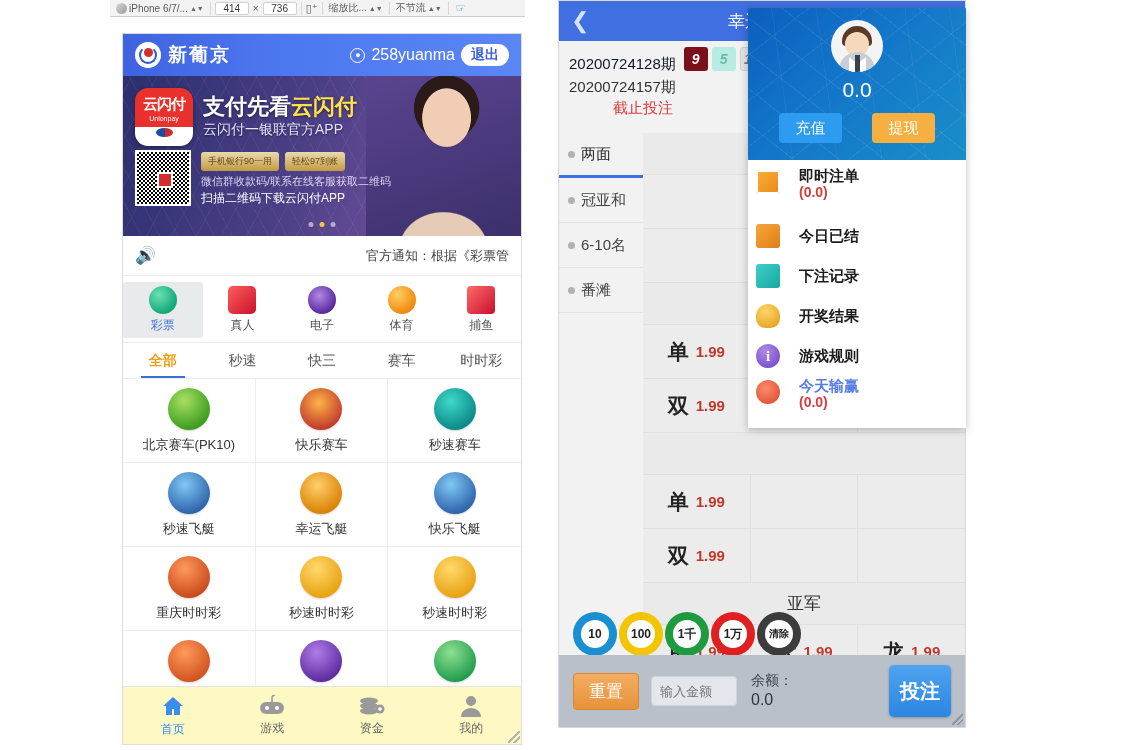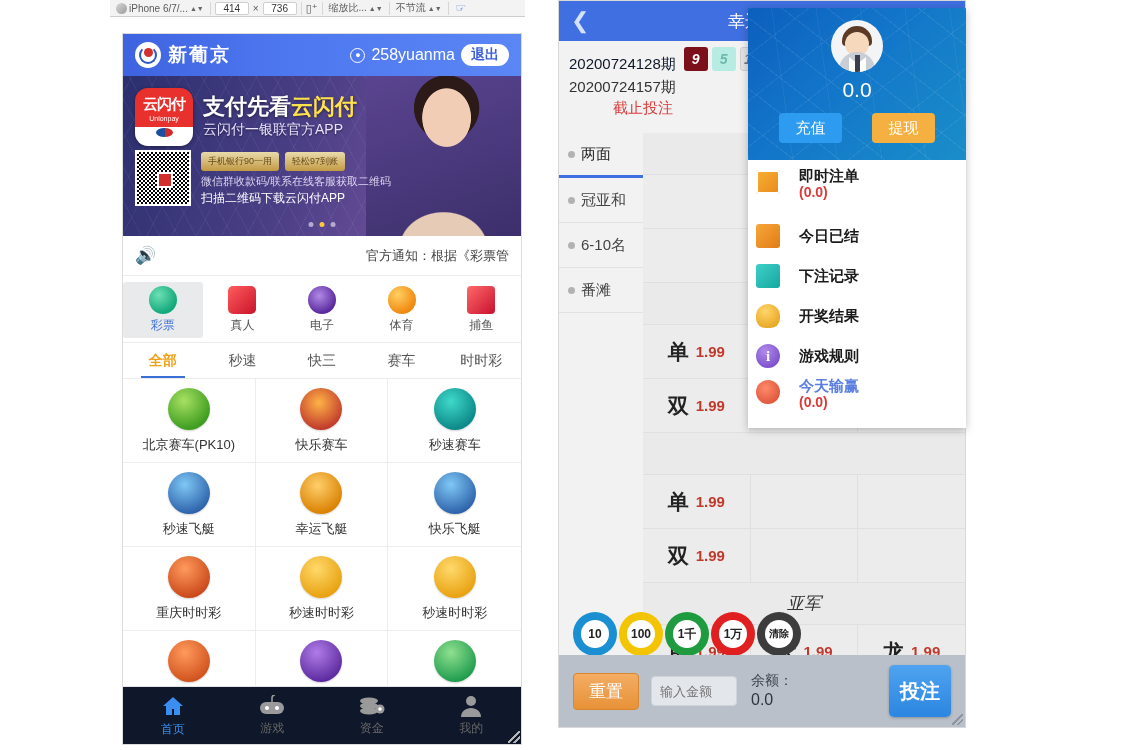--- a/index.html
+++ b/index.html
@@ -194,21 +194,21 @@
   .ic-cqssc{ background:radial-gradient(circle at 40% 30%,#ff9a5c,#c9481a 76%); }
   .ic-msssc{ background:radial-gradient(circle at 40% 30%,#ffd96b,#e8a110 76%); }
   .ic-msffc{ background:radial-gradient(circle at 40% 30%,#ffd96b,#e8a110 76%); }
   .ic-f3   { background:radial-gradient(circle at 40% 30%,#ff9a5c,#d0521d 76%); }
   .ic-f5   { background:radial-gradient(circle at 40% 30%,#b07ce8,#5b2a9e 76%); }
   .ic-k3   { background:radial-gradient(circle at 40% 30%,#8fe08f,#1f9b4e 76%); }
 
   
   .botnav{
     position:absolute; left:0; bottom:0; width:100%; height:58px;
-    background:#0f172a; border-top:1px solid #e4e4e4; display:flex;
+    background:#fef9c3; border-top:1px solid #e4e4e4; display:flex;
   }
   .nav{
     flex:1; display:flex;flex-direction:column;align-items:center;justify-content:center;gap:3px;
     font-size:12px;color:#777;
   }
   .nav.active{ color:#3a8ef0; }
   .nav svg{ display:block; }
   .resize-grip{
     position:absolute; right:1px; bottom:1px; width:12px;height:12px;
     background:
@@ -251,21 +251,21 @@
   .bet-side{ width:84px; background:#f2f2f2; flex:none; }
   .side-item{
     height:45px; display:flex; align-items:center; gap:6px; padding-left:9px;
     font-size:15px; color:#444; border-bottom:1px solid #e2e2e2; position:relative;
   }
   .side-item .bul{ width:7px;height:7px;border-radius:50%;background:#b2b2b2;flex:none;}
   .side-item.active{ color:#222; border-bottom:3px solid #3f6fe0; }
   .bet-grid{ flex:1; background:#ececec; overflow:hidden; }
   .grp-title{
     height:42px; display:flex;align-items:center;justify-content:center;
-    font-size:17px; color:#333; background:#eaeaea; border-bottom:1px solid #e0e0e0;font-style:italic;
+    font-size:17px; color:#333; background:#eaeaea; border-bottom:1px solid #e0e0e0;
   }
   .orow{ display:flex; border-bottom:1px solid #e0e0e0; }
   .ocell{
     flex:1; height:53px; display:flex; align-items:center; justify-content:center; gap:7px;
     border-right:1px solid #e0e0e0; background:#ececec;
   }
   .ocell:last-child{ border-right:none; }
   .oname{ font-size:21px; font-weight:bold; color:#222; }
   .oodds{ font-size:15px; color:#c0392b; font-weight:bold;}
 

